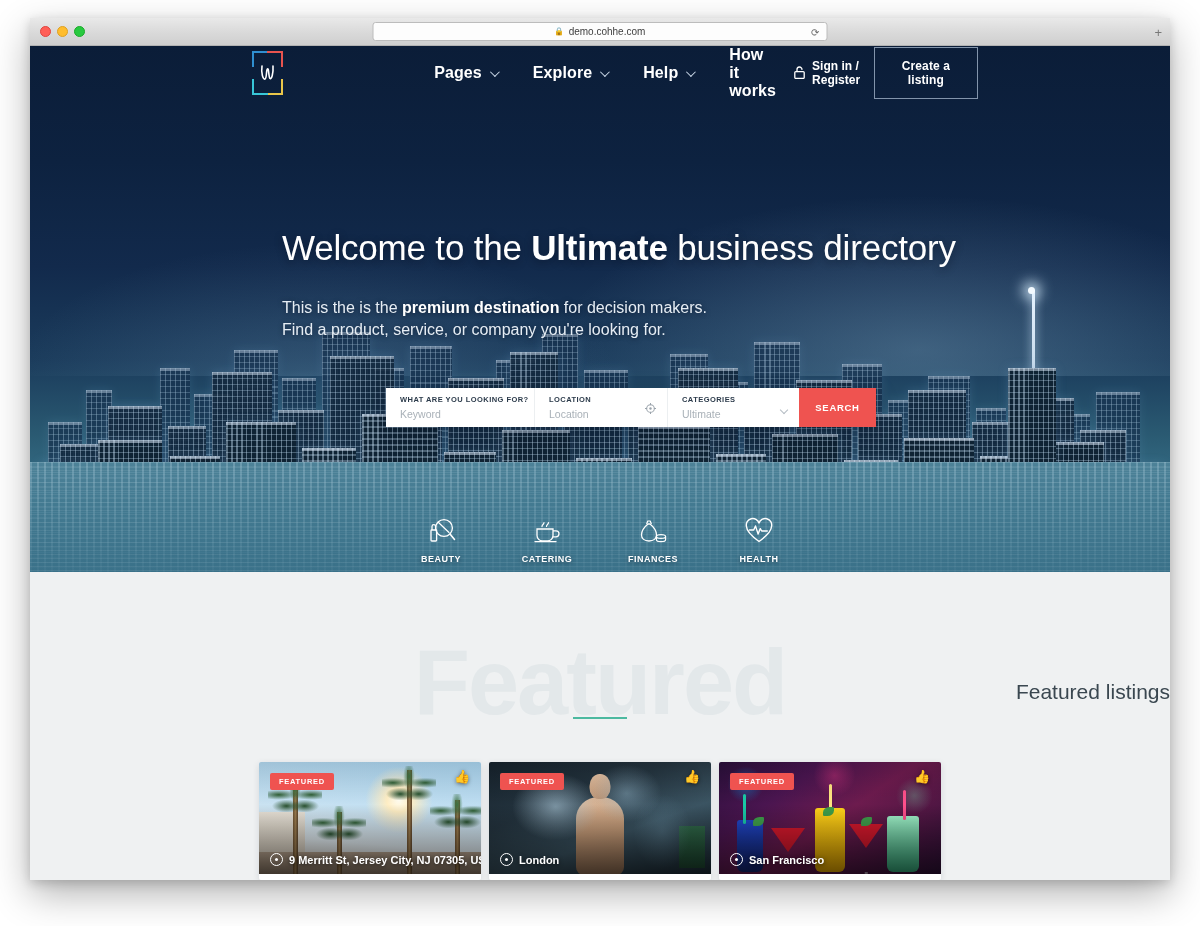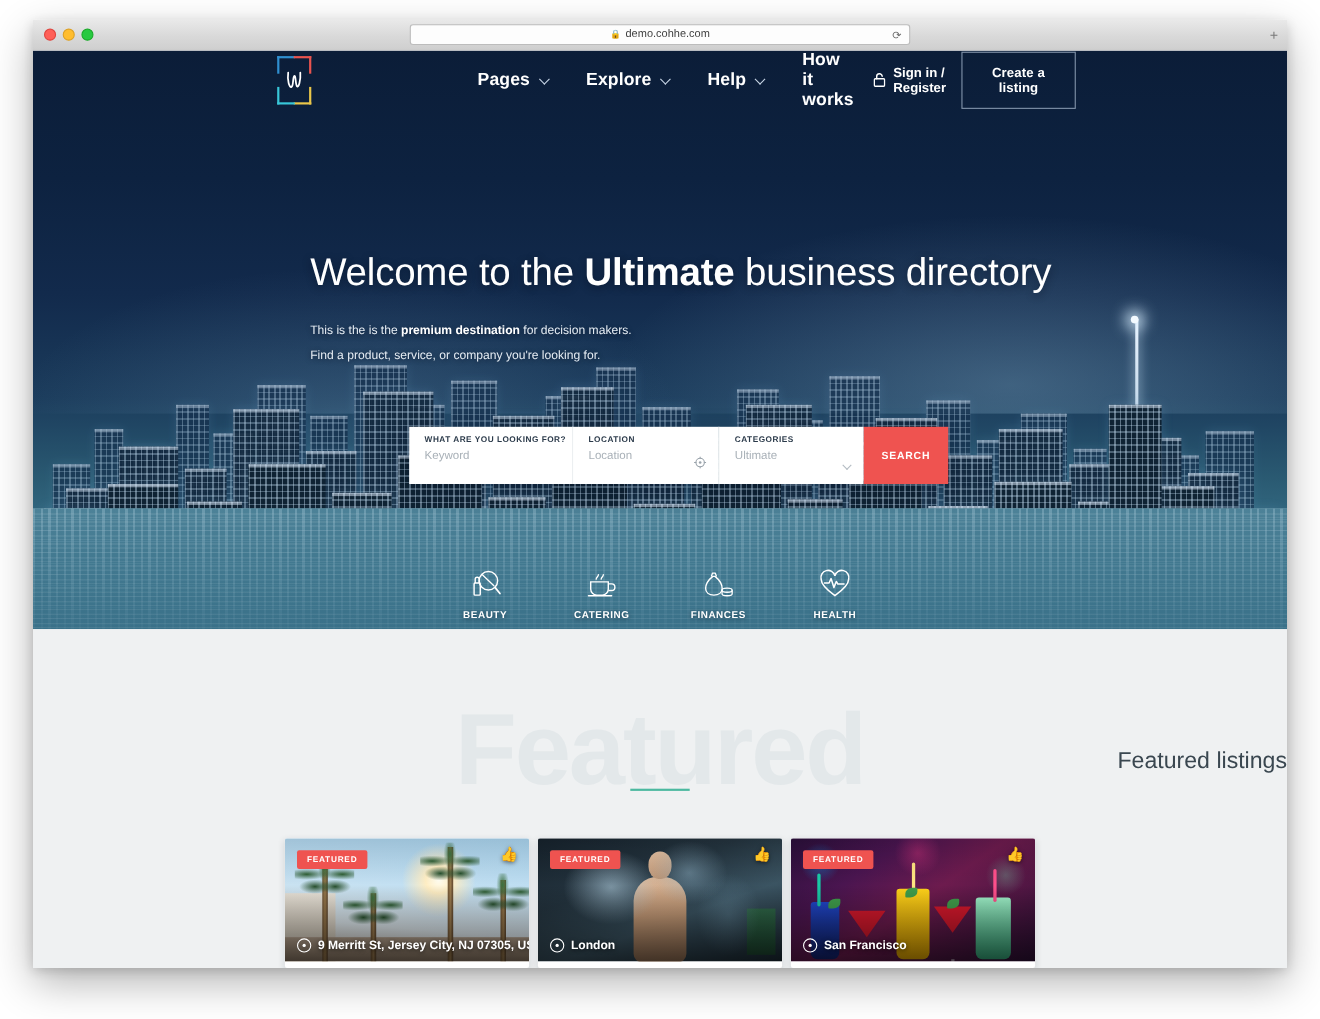--- a/index.html
+++ b/index.html
@@ -185,29 +185,29 @@
 
   
   .hero-copy { position: absolute; left: 252px; top: 182px; z-index: 15; }
   .hero-title {
     color: #fff; font-size: 35px; font-weight: 400;
     letter-spacing: -0.2px; white-space: nowrap;
     text-shadow: 0 2px 8px rgba(0,10,25,0.45);
   }
   .hero-title b { font-weight: bold; }
   .hero-sub {
-    margin-top: 22px; color: #e6edf4; font-size: 11px; line-height: 22px;
+    margin-top: 29px; color: #e6edf4; font-size: 16px; line-height: 22px;
     text-shadow: 0 1px 5px rgba(0,10,25,0.5);
   }
   .hero-sub b { color: #fff; font-weight: bold; }
 
   
   .searchbar {
-    position: absolute; left: 342px; top: 342px;
-    width: 490px; height: 52px;
+    position: absolute; left: 356px; top: 342px;
+    width: 490px; height: 39px;
     display: flex; z-index: 18;
     box-shadow: 0 6px 22px rgba(0,15,35,0.28);
   }
   .sf {
     background: #fff; position: relative;
     padding: 7px 14px 0 14px;
     display: flex; flex-direction: column; justify-content: flex-start;
   }
   .sf + .sf { border-left: 1px solid #eceff1; }
   .sf.keyword { width: 148px; }

